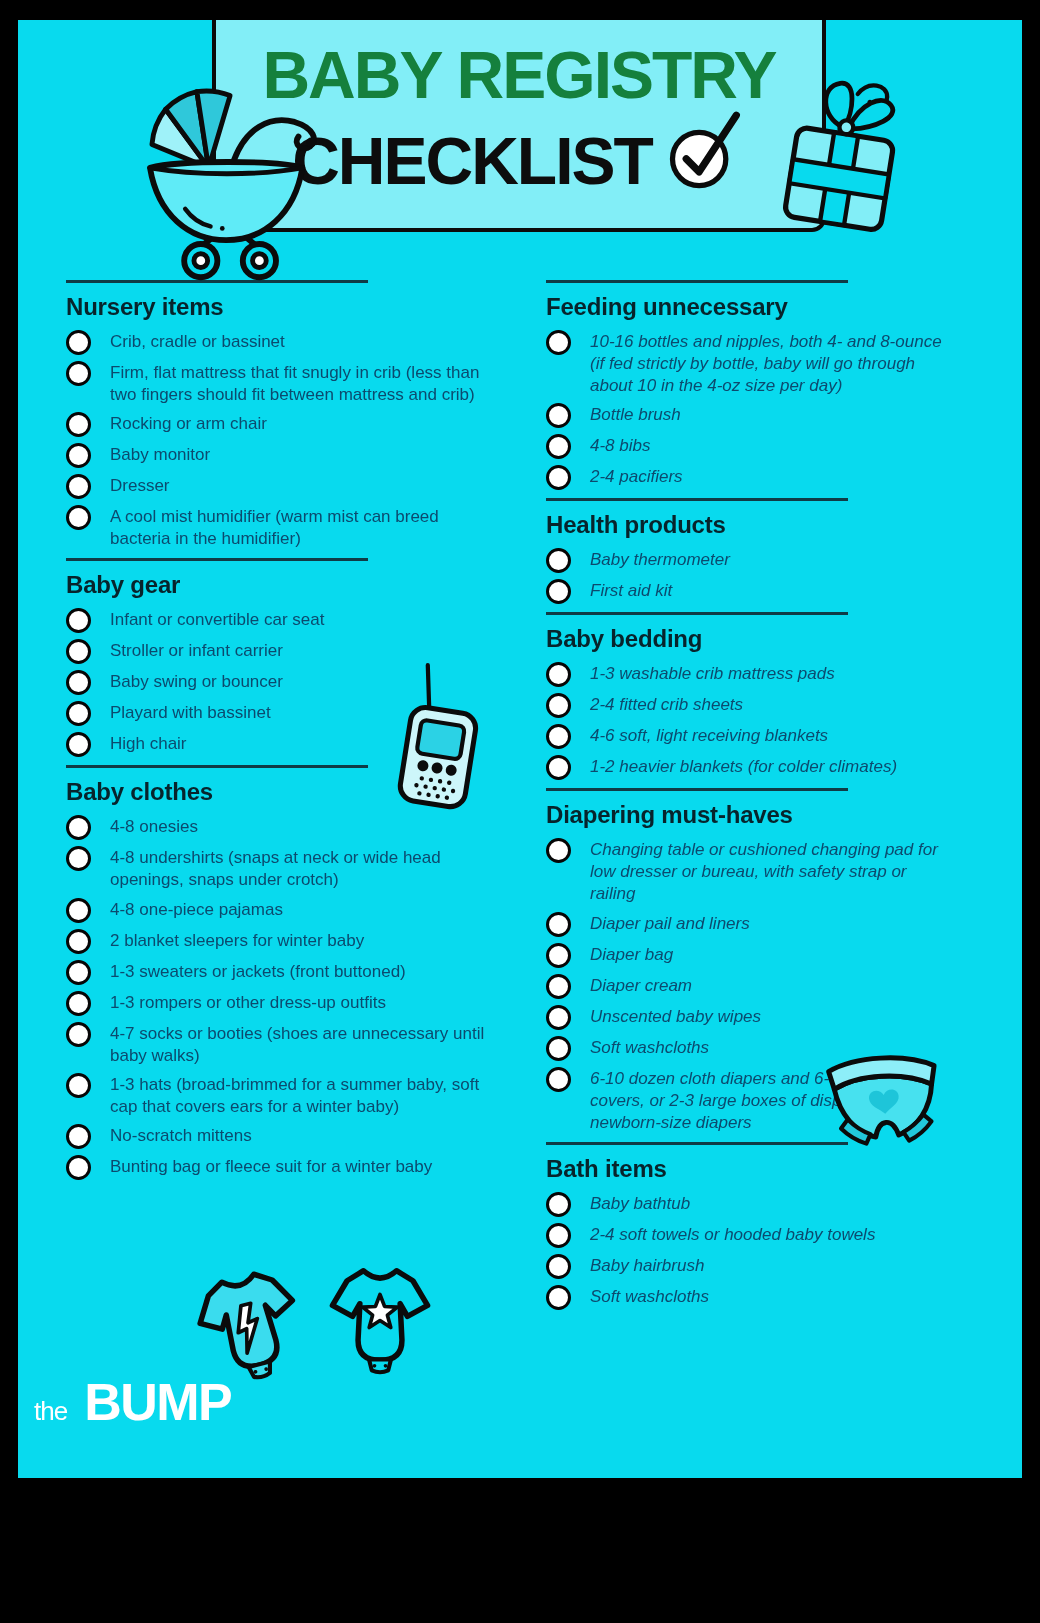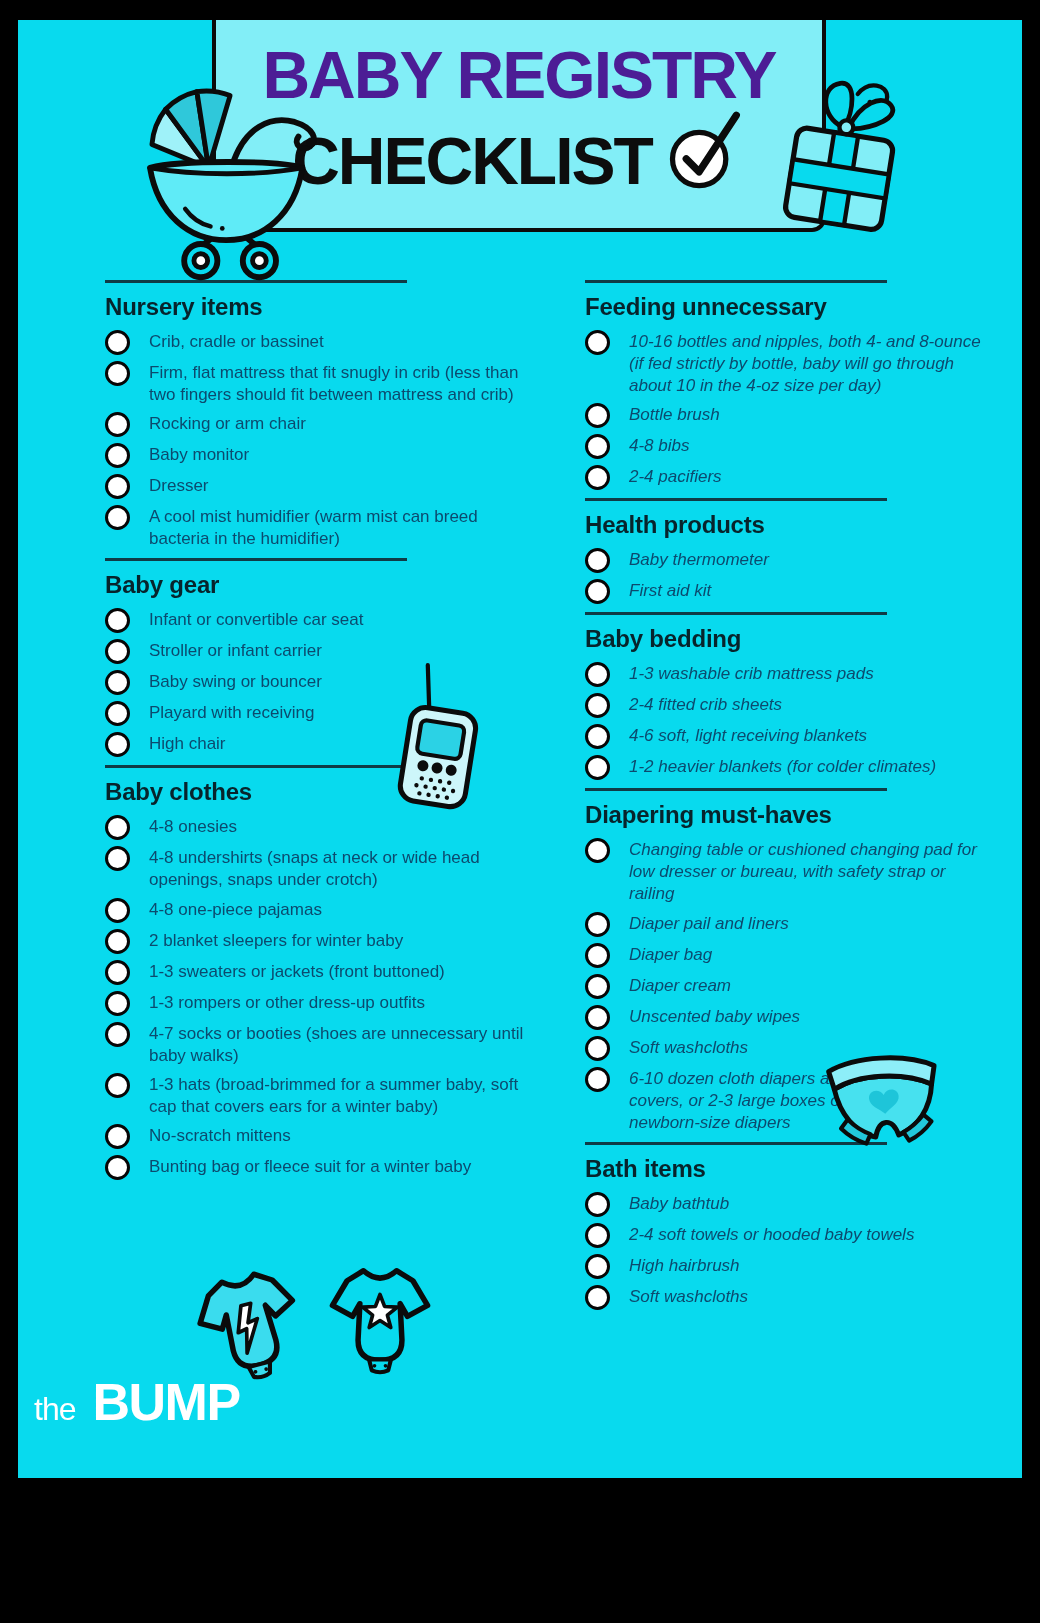--- a/index.html
+++ b/index.html
@@ -4,28 +4,28 @@
 <style>
   html,body{margin:0;padding:0;background:#000;}
   .page{position:relative;width:1040px;height:1623px;background:#000;overflow:hidden;
         font-family:"Liberation Sans", sans-serif;}
   .frame{position:absolute;left:18px;top:20px;width:1004px;height:1458px;background:#08daee;}
 
   
   .banner{position:absolute;left:194px;top:0;width:606px;height:208px;background:#82eef7;
           border:4px solid #0b0b0b;border-top:none;border-radius:0 0 14px 14px;z-index:1;
           display:flex;flex-direction:column;align-items:center;justify-content:flex-start;}
-  .title1{margin-top:22px;font-size:66px;font-weight:700;letter-spacing:-2px;color:#4c1d95;
+  .title1{margin-top:22px;font-size:66px;font-weight:700;letter-spacing:-2px;color:#15803d;
           line-height:1.0;}
   .title-row{display:flex;align-items:flex-end;margin-top:2px;}
   .title2{font-size:66px;font-weight:700;letter-spacing:-2px;color:#0d0d0d;line-height:1.0;}
   .check-svg{width:84px;height:96px;margin-left:10px;margin-top:-12px;}
 
   
-  .col{position:absolute;top:260px;width:456px;margin-left:39px;}
+  .col{position:absolute;top:260px;width:456px;}
   .col-left{left:48px;}
   .col-right{left:528px;}
   .rule{width:302px;border-top:3px solid #0f3b46;margin:0 0 10px 0;}
   .heading{font-size:24px;font-weight:700;color:#07242c;margin:0 0 9px 0;letter-spacing:-0.2px;}
   .items{list-style:none;margin:0 0 8px 0;padding:0;}
   .item{display:flex;align-items:flex-start;margin-bottom:6px;}
   .circle{flex:0 0 auto;width:19px;height:19px;border:3.5px solid #060606;border-radius:50%;
           background:#ffffff;margin-right:19px;}
   .item-text{font-size:17px;line-height:1.3;color:#0c4a6e;padding-top:1px;}
   .col-left .item-text{max-width:380px;}
@@ -35,21 +35,21 @@
   .illus{position:absolute;}
   .stroller-svg{left:118px;top:58px;width:196px;height:210px;z-index:2;}
   .gift-svg{left:742px;top:50px;width:156px;height:188px;z-index:2;}
   .monitor-svg{left:366px;top:638px;width:112px;height:160px;}
   .onesie1-svg{left:168px;top:1238px;width:128px;height:138px;}
   .onesie2-svg{left:298px;top:1230px;width:128px;height:142px;}
   .diaper-svg{left:800px;top:1020px;width:132px;height:118px;}
 
   
   .logo{position:absolute;left:16px;top:1352px;display:flex;align-items:baseline;color:#fff;}
-  .logo-the{font-size:32px;font-weight:400;letter-spacing:-1px;}
+  .logo-the{font-size:26px;font-weight:400;letter-spacing:-1px;}
   .logo-bump{font-size:52px;font-weight:700;letter-spacing:-1.5px;margin-left:17px;}
 </style>
 </head>
 <body>
 
 <div class="page">
   <div class="frame">
 
     <div class="banner">
       <div class="title1">BABY REGISTRY</div>
@@ -137,21 +137,21 @@
             <li class="item">
               <span class="circle"></span>
               <span class="item-text">Stroller or infant carrier</span>
             </li>
             <li class="item">
               <span class="circle"></span>
               <span class="item-text">Baby swing or bouncer</span>
             </li>
             <li class="item">
               <span class="circle"></span>
-              <span class="item-text">Playard with receiving</span>
+              <span class="item-text">Playard with bassinet</span>
             </li>
             <li class="item">
               <span class="circle"></span>
               <span class="item-text">High chair</span>
             </li>
           </ul>
   </section>
 
   <section class="section">
     <div class="rule"></div>
@@ -305,21 +305,21 @@
             <li class="item">
               <span class="circle"></span>
               <span class="item-text">Baby bathtub</span>
             </li>
             <li class="item">
               <span class="circle"></span>
               <span class="item-text">2-4 soft towels or hooded baby towels</span>
             </li>
             <li class="item">
               <span class="circle"></span>
-              <span class="item-text">High hairbrush</span>
+              <span class="item-text">Baby hairbrush</span>
             </li>
             <li class="item">
               <span class="circle"></span>
               <span class="item-text">Soft washcloths</span>
             </li>
           </ul>
   </section>
 </div>
 
     <svg class="illus monitor-svg" viewBox="0 0 130 190">

